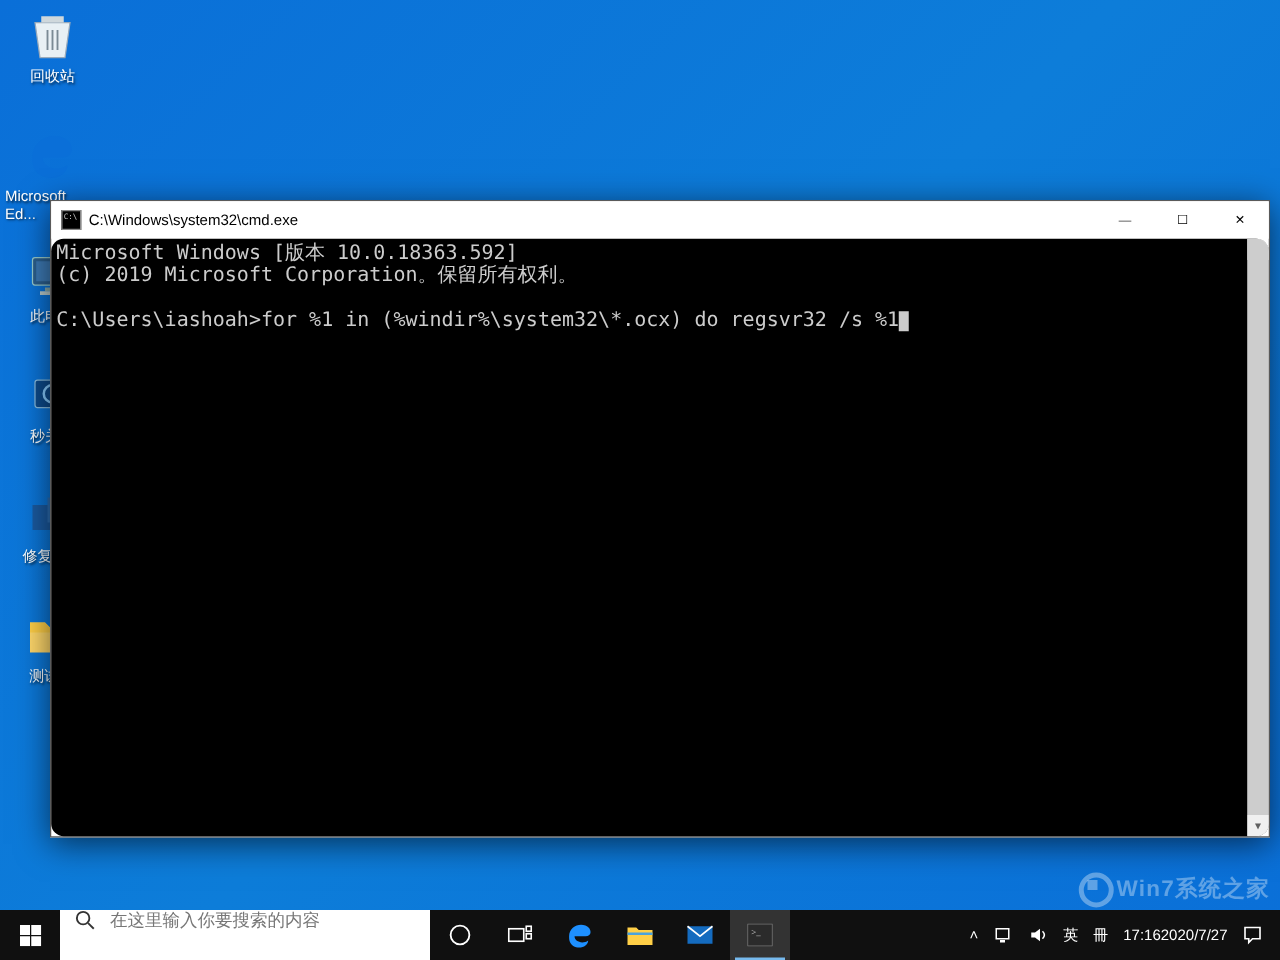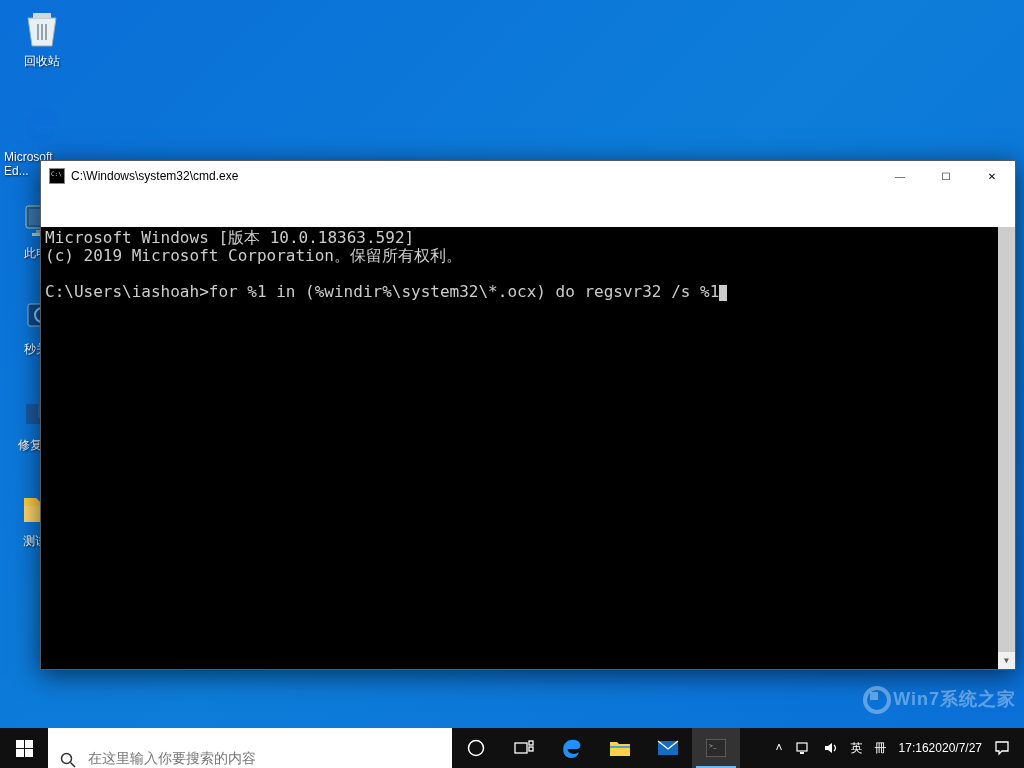--- a/index.html
+++ b/index.html
@@ -6,52 +6,52 @@
 html, body { width: 1024px; height: 768px; overflow: hidden; font-family: "Segoe UI", Tahoma, sans-serif; }
 body { background: linear-gradient(135deg, #0a6fd8 0%, #0d7dd9 50%, #0a6fd8 100%); position: relative; }
 
 
 .desktop { position: absolute; top: 0; left: 0; width: 100%; height: 728px; padding: 4px; }
 .dicon { width: 76px; height: 86px; display: flex; flex-direction: column; align-items: center; justify-content: flex-start; margin-bottom: 10px; cursor: default; }
 .dicon .ic { width: 48px; height: 48px; display: flex; align-items: center; justify-content: center; }
 .dicon .lbl { color: #fff; font-size: 12px; text-align: left; text-shadow: 1px 1px 2px rgba(0,0,0,.7); margin-top: 2px; line-height: 14px; }
 
 
-.cmdwin { position: absolute; left: 40px; top: 160px; width: 976px; height: 510px; background: #fff; border: 1px solid #5a5a5a; box-shadow: 0 5px 25px rgba(0,0,0,.6); display: flex; flex-direction: column; gap: 36px; }
+.cmdwin { position: absolute; left: 40px; top: 160px; width: 976px; height: 510px; background: #fff; border: 1px solid #5a5a5a; box-shadow: 0 5px 25px rgba(0,0,0,.6); display: flex; flex-direction: column; }
 .titlebar { height: 30px; background: #fff; display: flex; align-items: center; padding-left: 8px; }
 .titlebar .cmdicon { width: 16px; height: 16px; background: #000; border: 1px solid #888; margin-right: 6px; position: relative; }
 .titlebar .cmdicon::after { content: "C:\\"; position: absolute; top: 1px; left: 1px; color: #ccc; font-size: 6px; font-family: Consolas, monospace; }
 .titlebar .ttl { font-size: 12px; color: #000; flex: 1; }
 .titlebar .ctrls { display: flex; height: 100%; }
 .titlebar .ctrl { width: 46px; height: 100%; display: flex; align-items: center; justify-content: center; font-family: "Segoe UI Symbol"; font-size: 10px; color: #000; }
-.term { flex: 1; background: #000; color: #ccc; font-family: "NSimSun","SimSun",Consolas,monospace; font-size: 16px; line-height: 18px; padding: 2px 4px; position: relative; overflow: hidden; white-space: pre; }
+.term { flex: 1; background: #000; color: #ccc; font-family: "NSimSun","SimSun",Consolas,monospace; font-size: 16px; line-height: 18px; padding: 2px 4px; position: relative; overflow: hidden; white-space: pre; border-radius: 10px; }
 .term .cursor { display: inline-block; width: 8px; height: 16px; background: #ccc; vertical-align: text-bottom; animation: blink 1s step-start infinite; }
 @keyframes blink { 50% { opacity: 0; } }
 .term-scroll { position: absolute; right: 0; top: 0; width: 17px; height: 100%; background: #f0f0f0; }
 .term-scroll .thumb { position: absolute; top: 0; width: 100%; height: 100%; background: #cdcdcd; }
 .term-scroll .arr { position: absolute; width: 100%; height: 17px; background: #f0f0f0; display: flex; align-items: center; justify-content: center; font-size: 8px; color: #606060; }
 .term-scroll .arr.up { top: 0; }
 .term-scroll .arr.dn { bottom: 0; }
 
 
 .taskbar { position: absolute; bottom: 0; left: 0; width: 100%; height: 40px; background: #101010; display: flex; align-items: stretch; color: #fff; }
 .start { width: 48px; display: flex; align-items: center; justify-content: center; }
-.search { width: 404px; background: #fff; display: flex; align-items: flex-end; padding: 0 12px; color: #666; font-family: Liberation Mono, monospace; }
+.search { width: 296px; background: #fff; display: flex; align-items: flex-start; padding: 0 12px; color: #666; font-family: Liberation Mono, monospace; }
 .search .sicon { margin-right: 12px; }
 .search .stxt { font-size: 14px; color: #777; }
 .tbtn { width: 48px; display: flex; align-items: center; justify-content: center; color: #fff; position: relative; }
 .tbtn.active { background: #333; }
 .tbtn.active::after { content:""; position:absolute; bottom:0; left:4px; right:4px; height:2px; background:#76b9ed; }
 .tray { margin-left: auto; display: flex; align-items: center; padding: 0 2px; }
 .tray .ti { padding: 0 6px; height: 100%; display: flex; align-items: center; font-size: 12px; color: #fff; }
 .clock { display: flex; flex-direction: row; align-items: center; justify-content: center; font-size: 12px; line-height: 14px; padding: 0 8px; }
 .showdesk { width: 6px; border-left: 1px solid #444; }
 
 
-.wm { position: absolute; right: 8px; bottom: 54px; font-size: 18px; font-weight: bold; color: rgba(255,255,255,.35); letter-spacing: 1px; }
+.wm { position: absolute; right: 8px; bottom: 42px; font-size: 18px; font-weight: bold; color: rgba(255,255,255,.35); letter-spacing: 1px; }
 .wm .ring { display: inline-block; width: 28px; height: 28px; border: 4px solid rgba(255,255,255,.35); border-radius: 50%; vertical-align: middle; margin-right: 2px; position: relative; }
 .wm .ring::after { content:""; position:absolute; left:3px; top:2px; width:8px; height:8px; background:rgba(255,255,255,.35); }
 
 svg { display: block; }
 </style>
 </head>
 <body>
 
 <div class="desktop">
   <div class="dicon">

